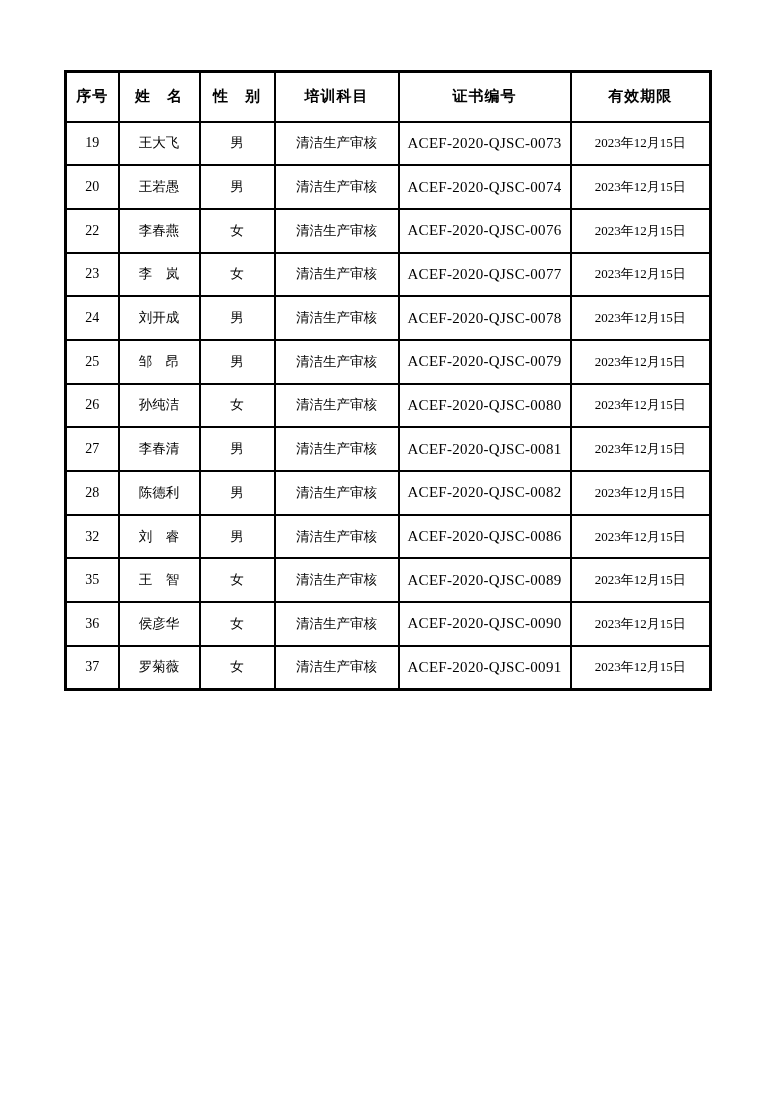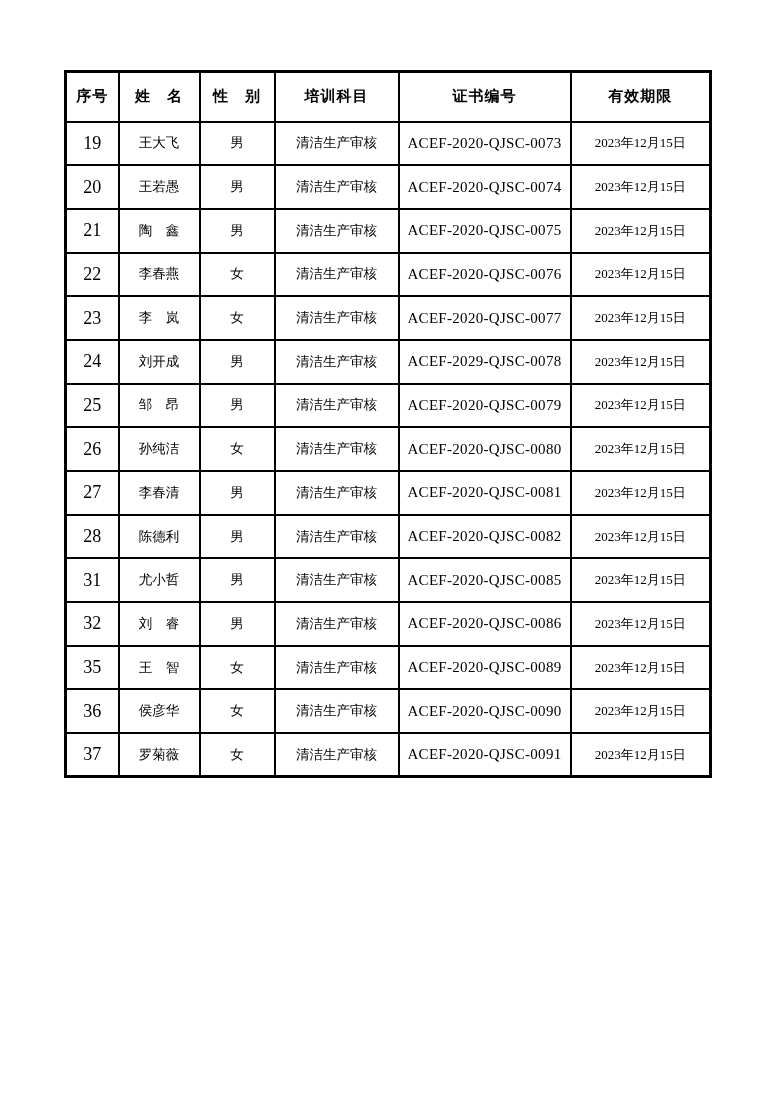--- a/index.html
+++ b/index.html
@@ -42,21 +42,21 @@
     font-weight: bold;
     letter-spacing: 1px;
   }
   table.cert-table tbody tr {
     height: 43.7px;
   }
   table.cert-table td {
     font-size: 13.5px;
   }
   table.cert-table td.col-no {
-    font-size: 18px;
+    font-size: 14px;
   }
   table.cert-table td.col-cert {
     font-size: 15px;
     letter-spacing: 0.3px;
   }
   table.cert-table td.col-valid {
     font-size: 13px;
   }
 </style>
 </head>
@@ -93,49 +93,41 @@
         </tr>
         <tr>
           <td class="col-no">20</td>
           <td class="col-name">王若愚</td>
           <td class="col-gender">男</td>
           <td class="col-subject">清洁生产审核</td>
           <td class="col-cert">ACEF-2020-QJSC-0074</td>
           <td class="col-valid">2023年12月15日</td>
         </tr>
         <tr>
-          <td class="col-no">21</td>
-          <td class="col-name">陶　鑫</td>
-          <td class="col-gender">男</td>
-          <td class="col-subject">清洁生产审核</td>
-          <td class="col-cert">ACEF-2020-QJSC-0075</td>
-          <td class="col-valid">2023年12月15日</td>
-        </tr>
-        <tr>
           <td class="col-no">22</td>
           <td class="col-name">李春燕</td>
           <td class="col-gender">女</td>
           <td class="col-subject">清洁生产审核</td>
           <td class="col-cert">ACEF-2020-QJSC-0076</td>
           <td class="col-valid">2023年12月15日</td>
         </tr>
         <tr>
           <td class="col-no">23</td>
           <td class="col-name">李　岚</td>
           <td class="col-gender">女</td>
           <td class="col-subject">清洁生产审核</td>
           <td class="col-cert">ACEF-2020-QJSC-0077</td>
           <td class="col-valid">2023年12月15日</td>
         </tr>
         <tr>
           <td class="col-no">24</td>
           <td class="col-name">刘开成</td>
           <td class="col-gender">男</td>
           <td class="col-subject">清洁生产审核</td>
-          <td class="col-cert">ACEF-2029-QJSC-0078</td>
+          <td class="col-cert">ACEF-2020-QJSC-0078</td>
           <td class="col-valid">2023年12月15日</td>
         </tr>
         <tr>
           <td class="col-no">25</td>
           <td class="col-name">邹　昂</td>
           <td class="col-gender">男</td>
           <td class="col-subject">清洁生产审核</td>
           <td class="col-cert">ACEF-2020-QJSC-0079</td>
           <td class="col-valid">2023年12月15日</td>
         </tr>
@@ -154,28 +146,20 @@
           <td class="col-subject">清洁生产审核</td>
           <td class="col-cert">ACEF-2020-QJSC-0081</td>
           <td class="col-valid">2023年12月15日</td>
         </tr>
         <tr>
           <td class="col-no">28</td>
           <td class="col-name">陈德利</td>
           <td class="col-gender">男</td>
           <td class="col-subject">清洁生产审核</td>
           <td class="col-cert">ACEF-2020-QJSC-0082</td>
-          <td class="col-valid">2023年12月15日</td>
-        </tr>
-        <tr>
-          <td class="col-no">31</td>
-          <td class="col-name">尤小哲</td>
-          <td class="col-gender">男</td>
-          <td class="col-subject">清洁生产审核</td>
-          <td class="col-cert">ACEF-2020-QJSC-0085</td>
           <td class="col-valid">2023年12月15日</td>
         </tr>
         <tr>
           <td class="col-no">32</td>
           <td class="col-name">刘　睿</td>
           <td class="col-gender">男</td>
           <td class="col-subject">清洁生产审核</td>
           <td class="col-cert">ACEF-2020-QJSC-0086</td>
           <td class="col-valid">2023年12月15日</td>
         </tr>

